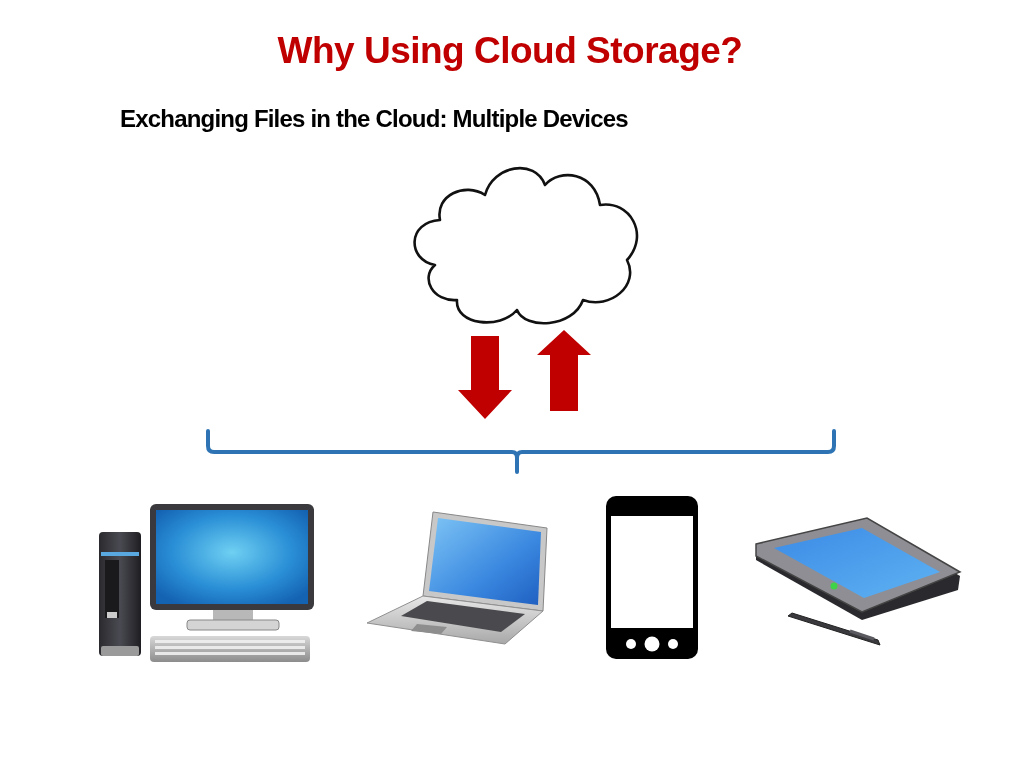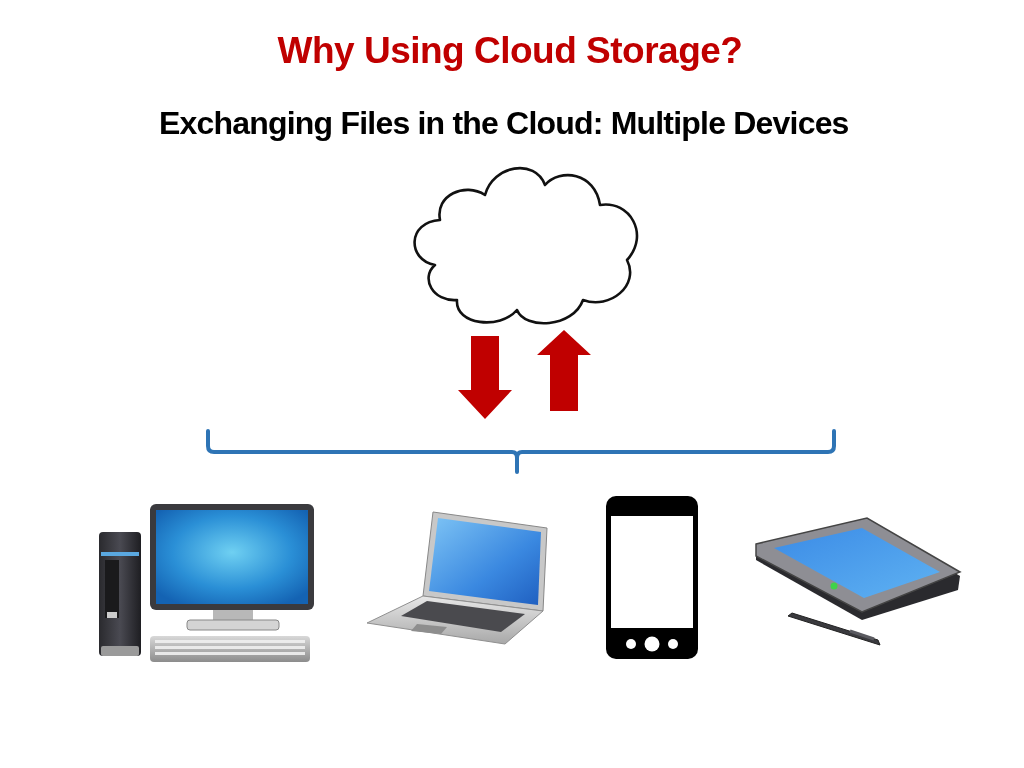--- a/index.html
+++ b/index.html
@@ -5,23 +5,22 @@
     html, body { margin: 0; padding: 0; background: #ffffff; }
     body { width: 1024px; height: 768px; position: relative; overflow: hidden; font-family: "Liberation Sans", "DejaVu Sans", sans-serif; }
     .title {
       position: absolute; left: 0; width: 1024px; top: 30px; text-align: center;
       color: #c00000; font-weight: bold; font-size: 37px; letter-spacing: -0.5px;
       font-family: "Liberation Sans", sans-serif;
     }
     .title span { position: relative; left: -2px; }
     .subtitle {
       position: absolute; left: 120px; top: 105px; color: #000; font-weight: bold;
-      font-size: 32px; letter-spacing: -0.8px; white-space: nowrap;
+      font-size: 24px; letter-spacing: -0.8px; white-space: nowrap;
       font-family: "Liberation Sans", sans-serif;
-      margin-left: 39px;
     }
     .abs { position: absolute; }
   </style>
 </head>
 <body>
 
 <div style="position:absolute;left:0;top:0;width:1024px;height:688px;">
 
   <div class="title"><span>Why Using Cloud Storage?</span></div>
   <div class="subtitle">Exchanging Files in the Cloud: Multiple Devices</div>

